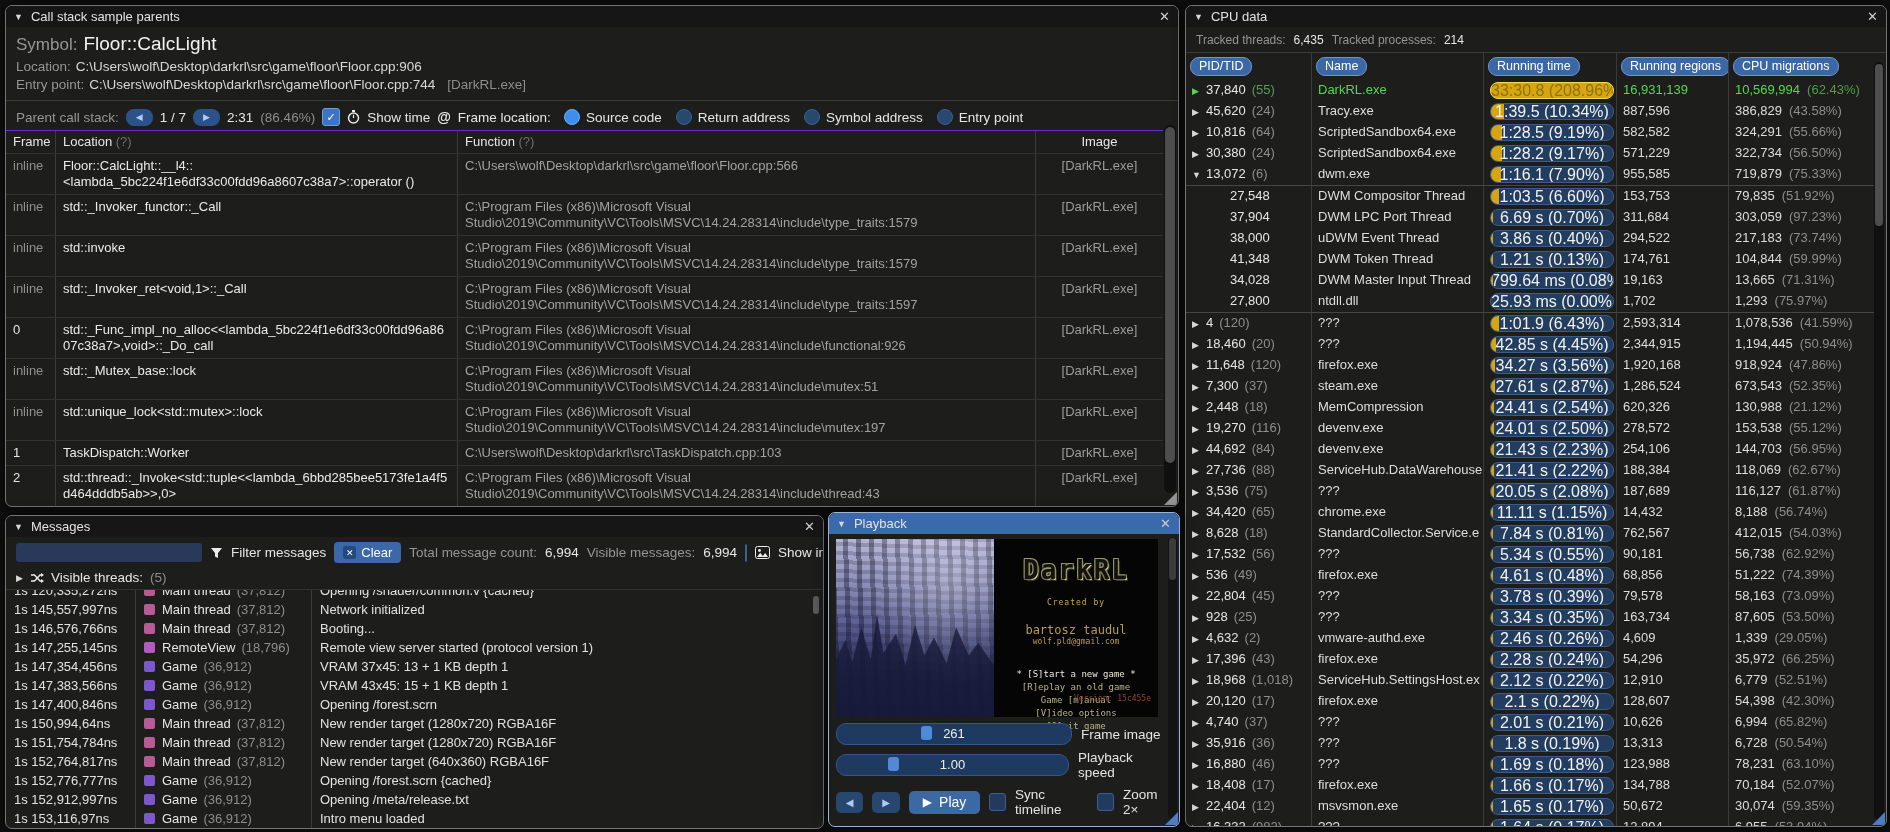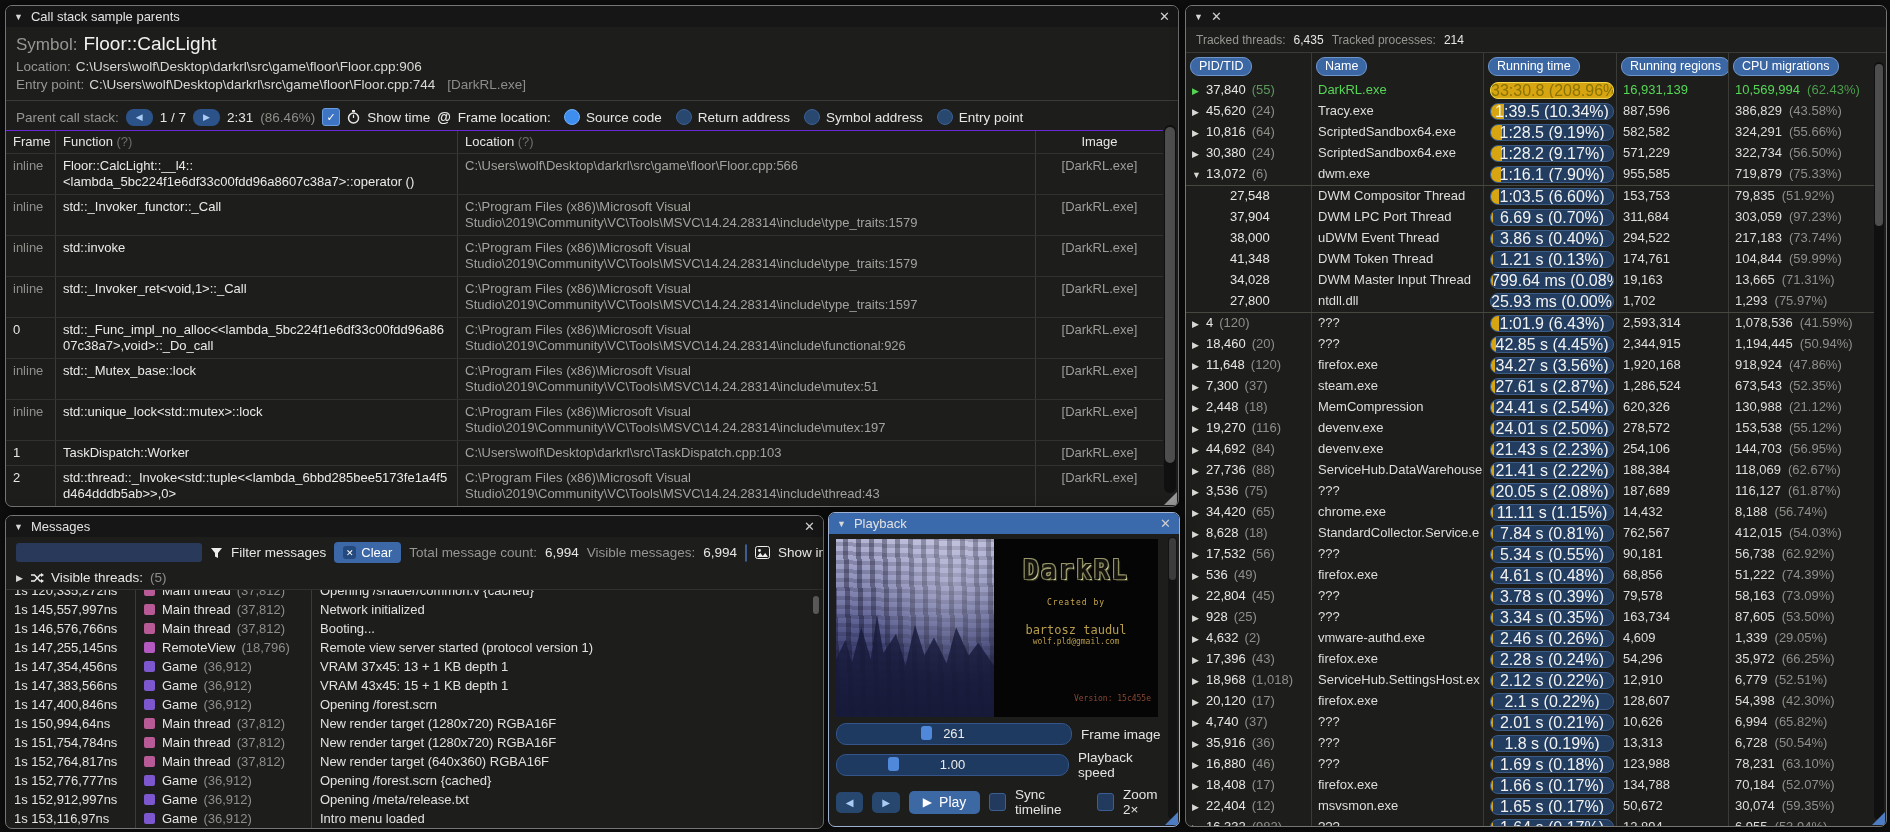--- a/index.html
+++ b/index.html
@@ -178,22 +178,22 @@
           </span>
           <span class="ritem">
             <span class="rdot"></span>
             <span class="val">Entry point</span>
           </span>
         </span>
     </div>
     <div class="cstable">
       <div class="csr head">
         <div class="csc"><span>Frame</span></div>
+        <div class="csc"><span>Location</span> <span class="hint">(?)</span></div>
         <div class="csc"><span>Function</span> <span class="hint">(?)</span></div>
-        <div class="csc"><span>Location</span> <span class="hint">(?)</span></div>
         <div class="csc"><span>Image</span></div>
       </div>
       <div data-repeat="callstack.table.rows">
 
           <div class="csr">
             <div class="csc c-frame">inline</div>
             <div class="csc c-func">Floor::CalcLight::__l4::&lt;lambda_5bc224f1e6df33c00fdd96a8607c38a7&gt;::operator ()</div>
             <div class="csc c-loc">C:\Users\wolf\Desktop\darkrl\src\game\floor\Floor.cpp:566</div>
             <div class="csc c-img">[DarkRL.exe]</div>
           </div>
@@ -390,20 +390,21 @@
         </div>
     </div>
     <div class="vscroll" id="msg-scroll">
         <div class="vthumb"></div>
       </div>
   </section>
 
   <section class="win" id="win-cpu">
     <header class="tbar">
       <span class="tri">▼</span>
+      <span class="ttl">CPU data</span>
       <span class="x">✕</span>
     </header>
     <div class="cpu-meta">
       <span class="lbl">Tracked threads:</span>
       <span class="val">6,435</span>
       <span class="lbl">Tracked processes:</span>
       <span class="val">214</span>
     </div>
     <div class="cputable">
       <div class="cr head">
@@ -901,20 +902,28 @@
     <div class="pb-body">
       <div class="pbimg">
         <div class="forest">
             <div class="trees"></div>
           </div>
         <div class="gscreen">
           <div class="glogo">DarkRL</div>
           <div class="gcre">Created by</div>
           <div class="gauthor">bartosz taudul</div>
           <div class="gemail">wolf.pld@gmail.com</div>
+          <div class="gmenu" data-repeat="playback.game.menu">
+
+          <div class="gline hot">* [S]tart a new game *</div>
+              <div class="gline">[R]eplay an old game</div>
+              <div class="gline">Game [m]anual</div>
+              <div class="gline">[V]ideo options</div>
+              <div class="gline">[Q]uit game</div>
+            </div>
           <div class="gver">Version: 15c455e</div>
         </div>
       </div>
       <div class="srow">
         <div class="slider">
           <div class="grab" style="left: 36%;"></div>
           <div class="sval">261</div>
         </div>
         <span class="slabel">Frame image</span>
       </div>

